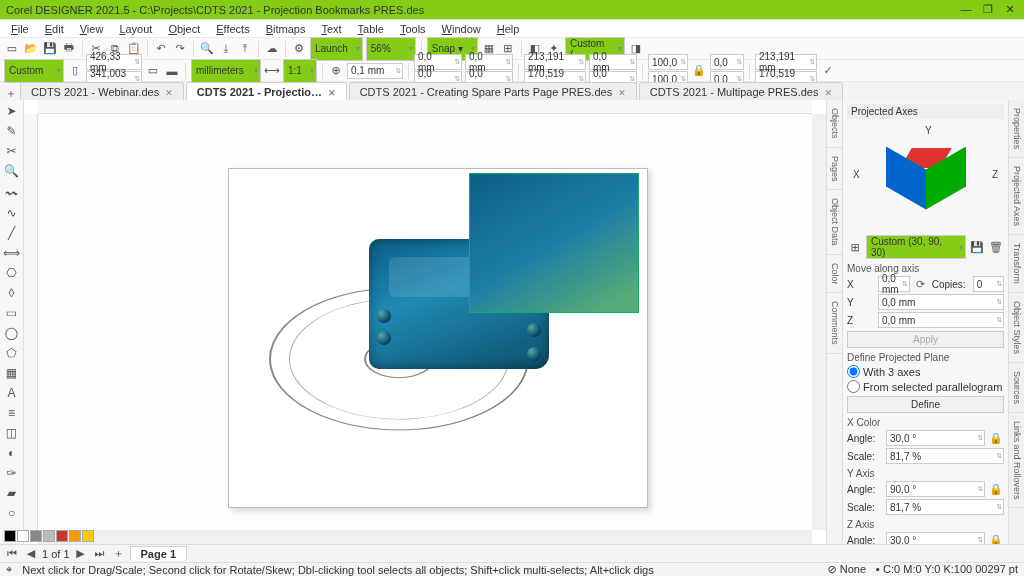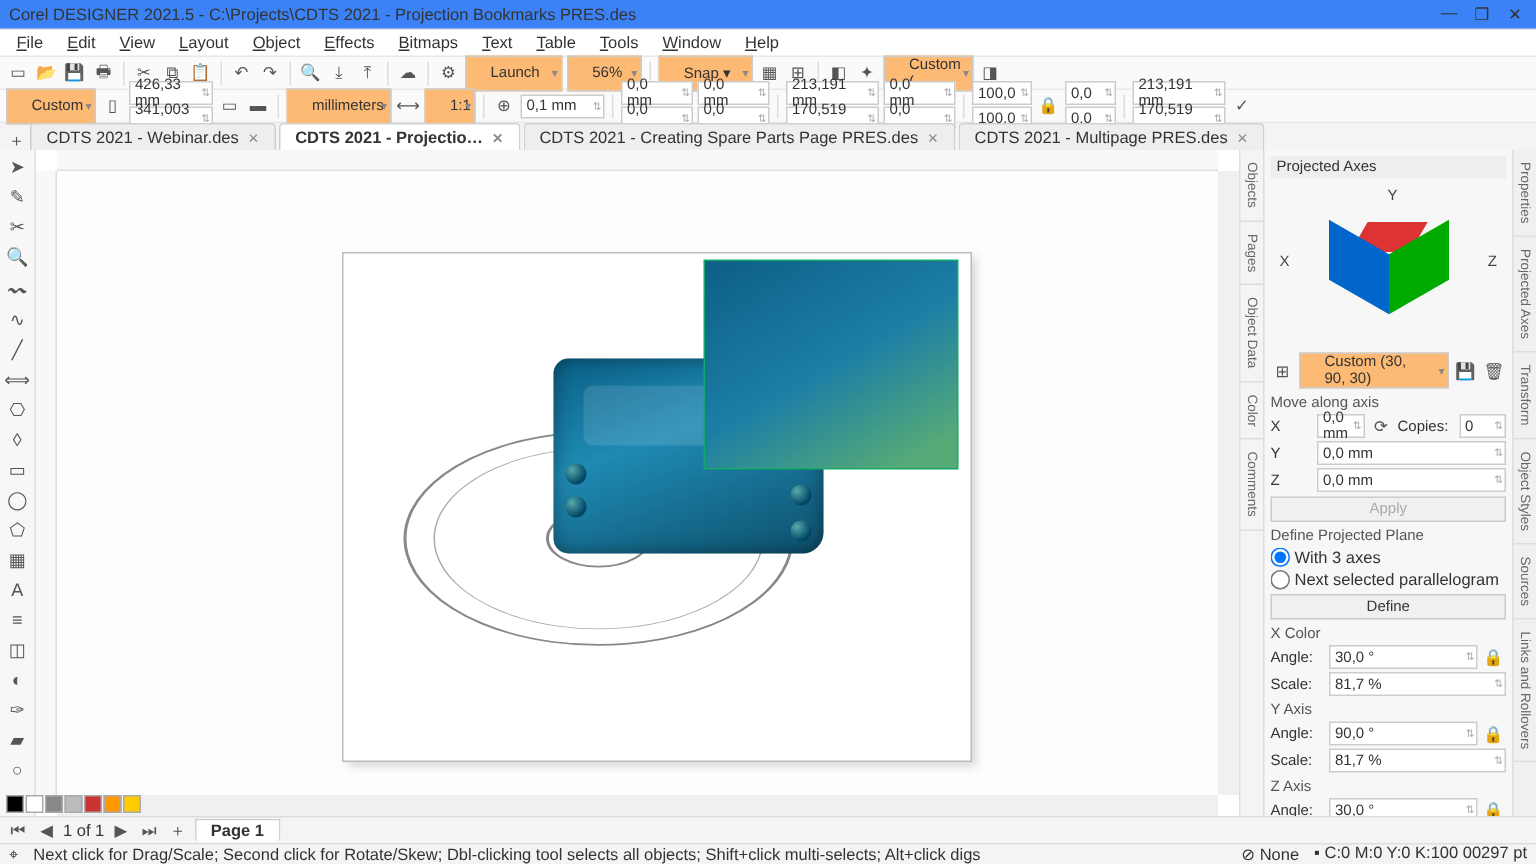--- a/index.html
+++ b/index.html
@@ -1,27 +1,27 @@
 <!DOCTYPE html>
 <html><head>
 <meta charset="utf-8">
 <style>
 * { margin:0; padding:0; box-sizing:border-box; font-family:"Segoe UI",Tahoma,sans-serif; font-size:11px; color:#333; }
 body { background:#fff; width:1024px; height:576px; overflow:hidden; position:relative; }
-.titlebar { height:20px; background:#3b82f6; display:flex; align-items:center; padding:0 6px; border-bottom:1px solid #e0e0e0; }
+.titlebar { height:20px; background:#84cc16; display:flex; align-items:center; padding:0 6px; border-bottom:1px solid #e0e0e0; }
 .titlebar .t { flex:1; font-size:11px; }
 .titlebar .wc { display:flex; gap:6px; }
 .titlebar .wc span { width:16px; text-align:center; cursor:default; }
 .menubar { height:18px; display:flex; align-items:center; gap:2px; padding:0 4px; border-bottom:1px solid #e8e8e8; }
 .menubar span { padding:1px 7px; }
 .menubar span u { text-decoration:underline; }
 .toolbar { height:22px; display:flex; align-items:center; gap:3px; padding:0 4px; border-bottom:1px solid #e8e8e8; background:#fafafa; }
 .ico { width:16px; height:16px; display:inline-flex; align-items:center; justify-content:center; font-size:11px; color:#555; border:1px solid transparent; border-radius:2px; }
 .sep { width:1px; height:16px; background:#ddd; margin:0 2px; }
-.drop { height:24px; border:1px solid #ccc; background:#fdba74; padding:0 14px 0 16px; font-size:10px; display:inline-flex; align-items:center; position:relative; }
+.drop { height:24px; border:1px solid #ccc; background:#84cc16; padding:0 14px 0 4px; font-size:10px; display:inline-flex; align-items:center; position:relative; }
 .drop::after { content:"▾"; position:absolute; right:2px; font-size:8px; color:#888; }
 .num { width:56px; height:16px; border:1px solid #ccc; background:#fff; font-size:10px; padding:0 10px 0 3px; display:inline-flex; align-items:center; position:relative; }
 .num::after { content:"⇅"; position:absolute; right:1px; font-size:7px; color:#aaa; }
 .tabs { height:20px; display:flex; align-items:flex-end; padding:0 4px; background:#f4f4f4; border-bottom:1px solid #d0d0d0; gap:2px; font-size:10px; }
 .tab { padding:3px 10px; background:#eee; border:1px solid #d0d0d0; border-bottom:none; border-radius:3px 3px 0 0; position:relative; }
 .tab.active { background:#fff; font-weight:bold; }
 .tab .x { font-size:9px; margin-left:6px; color:#888; }
 .workspace { position:absolute; top:100px; left:24px; right:198px; bottom:32px; background:#fff; }
 .ruler-h { position:absolute; top:0; left:14px; right:14px; height:14px; background:#f8f8f8; border-bottom:1px solid #ddd; font-size:7px; color:#aaa; overflow:hidden; }
 .ruler-v { position:absolute; top:14px; left:0; width:14px; bottom:14px; background:#f8f8f8; border-right:1px solid #ddd; }
@@ -274,21 +274,21 @@
       <span class="num">0,0 mm</span>
     </div>
   <div class="btn" style="color:#aaa">Apply</div>
   <div class="sec">Define Projected Plane</div>
   <div class="row">
       <input type="radio" checked="" style="">
       <span>With 3 axes</span>
     </div>
   <div class="row">
       <input type="radio" style="">
-      <span>Next selected parallelogram</span>
+      <span>From selected parallelogram</span>
     </div>
   <div class="btn">Define</div>
   <div class="sec">X Color</div>
   <div class="row">
       <label style="width:36px">Angle:</label>
       <span class="num">30,0 °</span>
       <span class="ico">🔒</span>
     </div>
   <div class="row">
       <label style="width:36px">Scale:</label>

